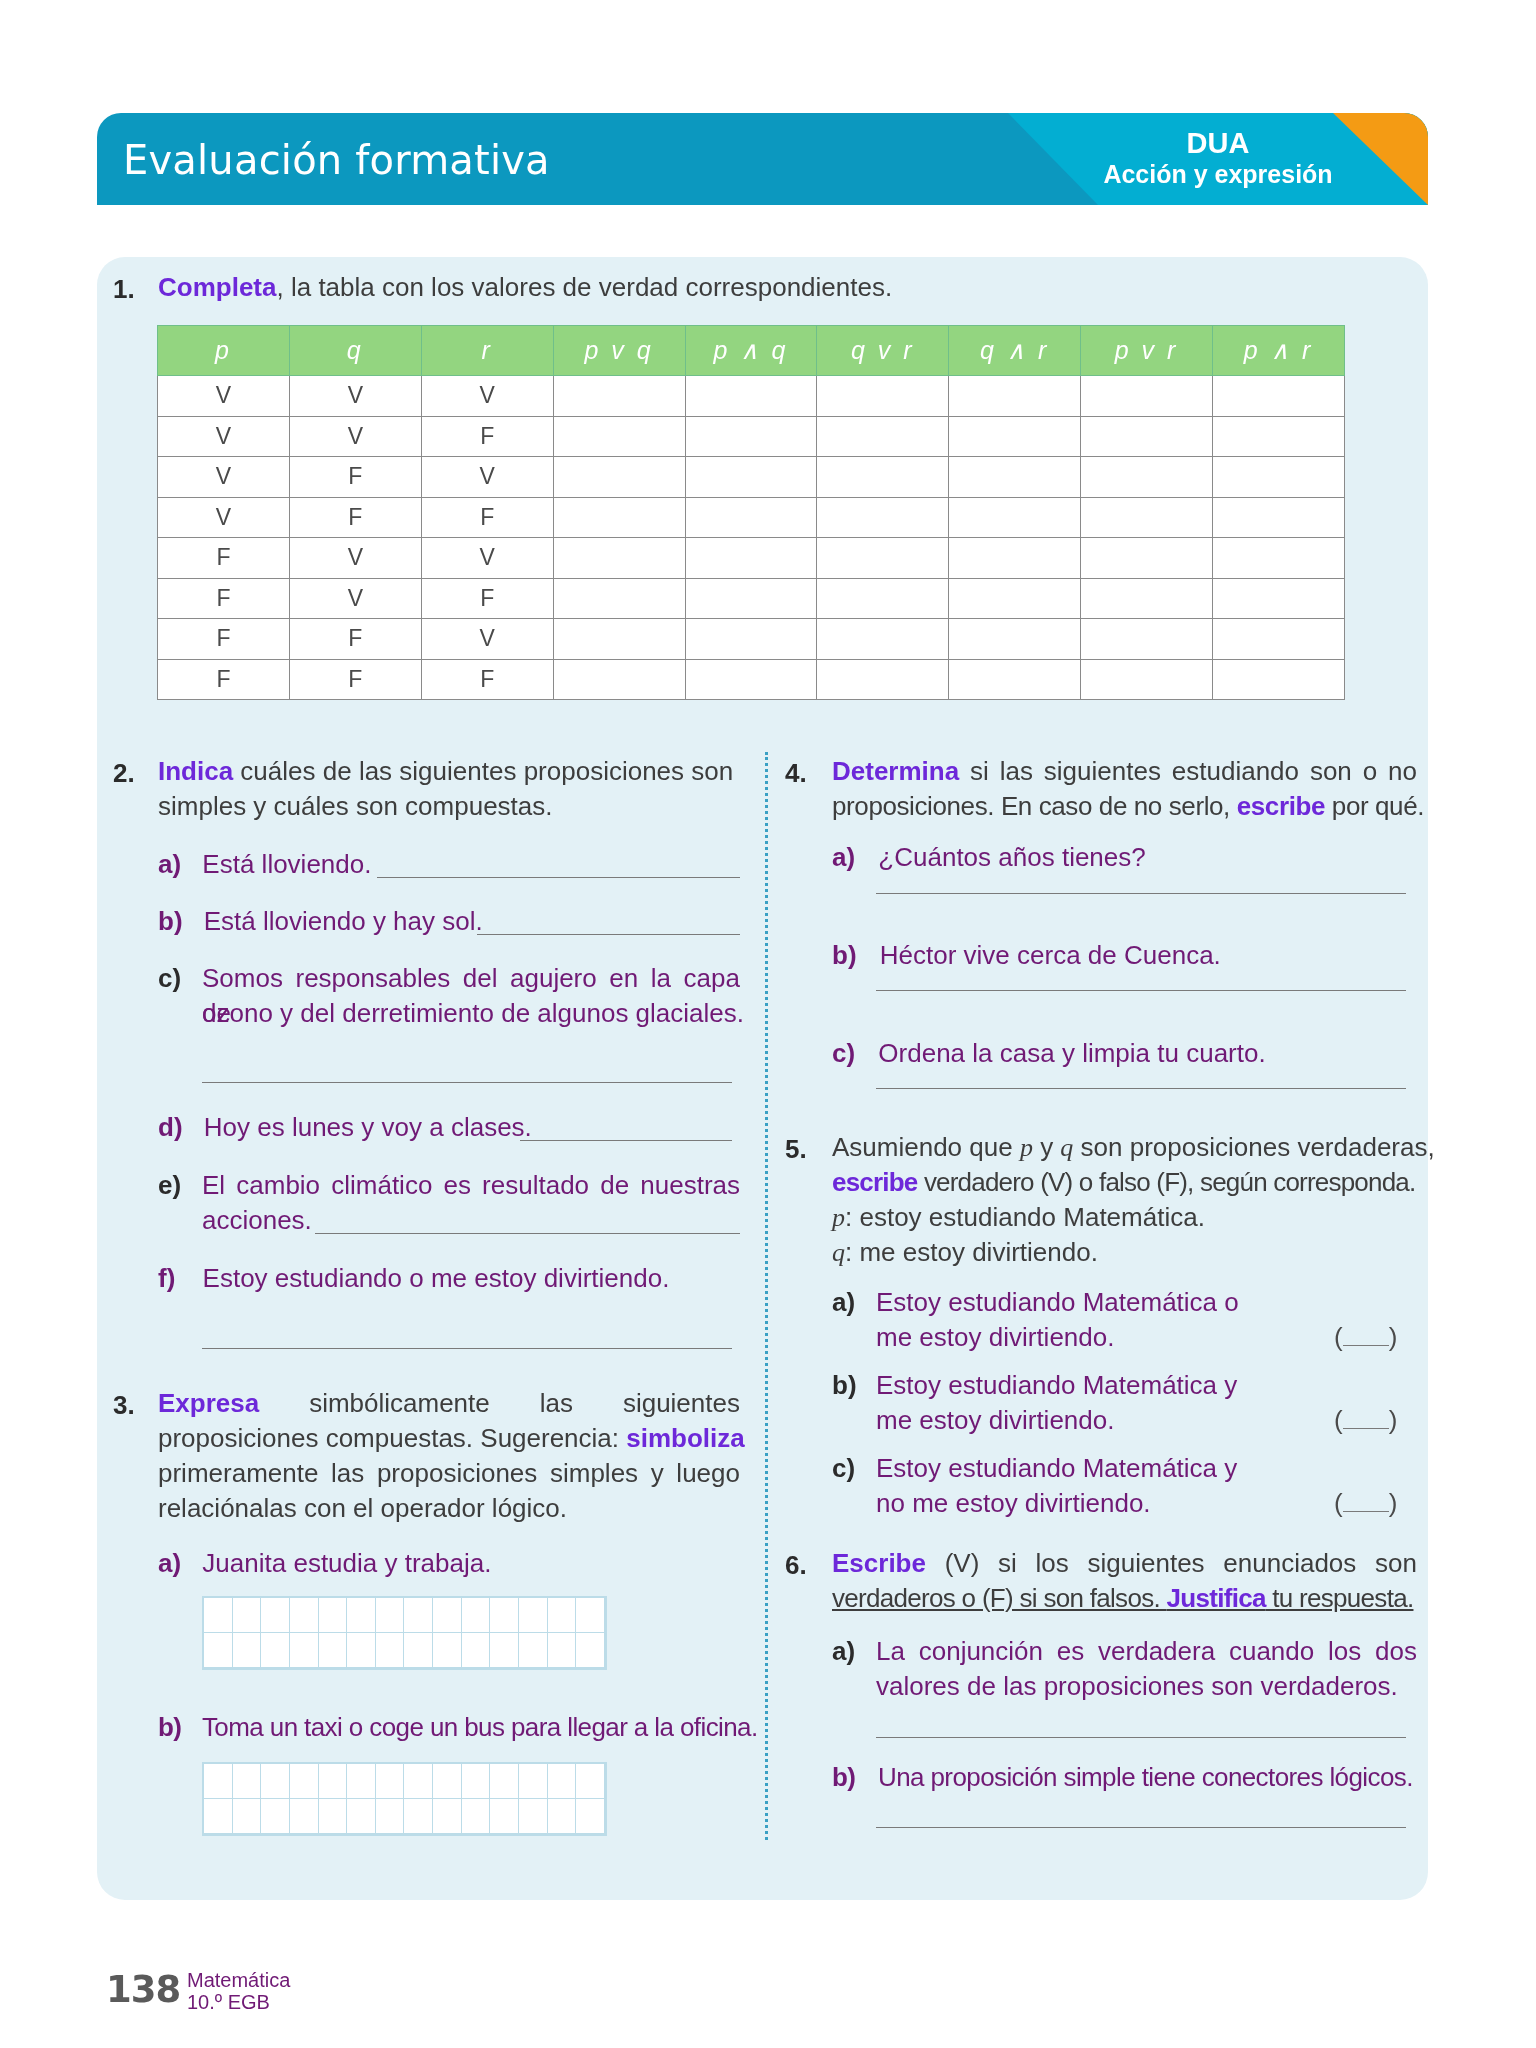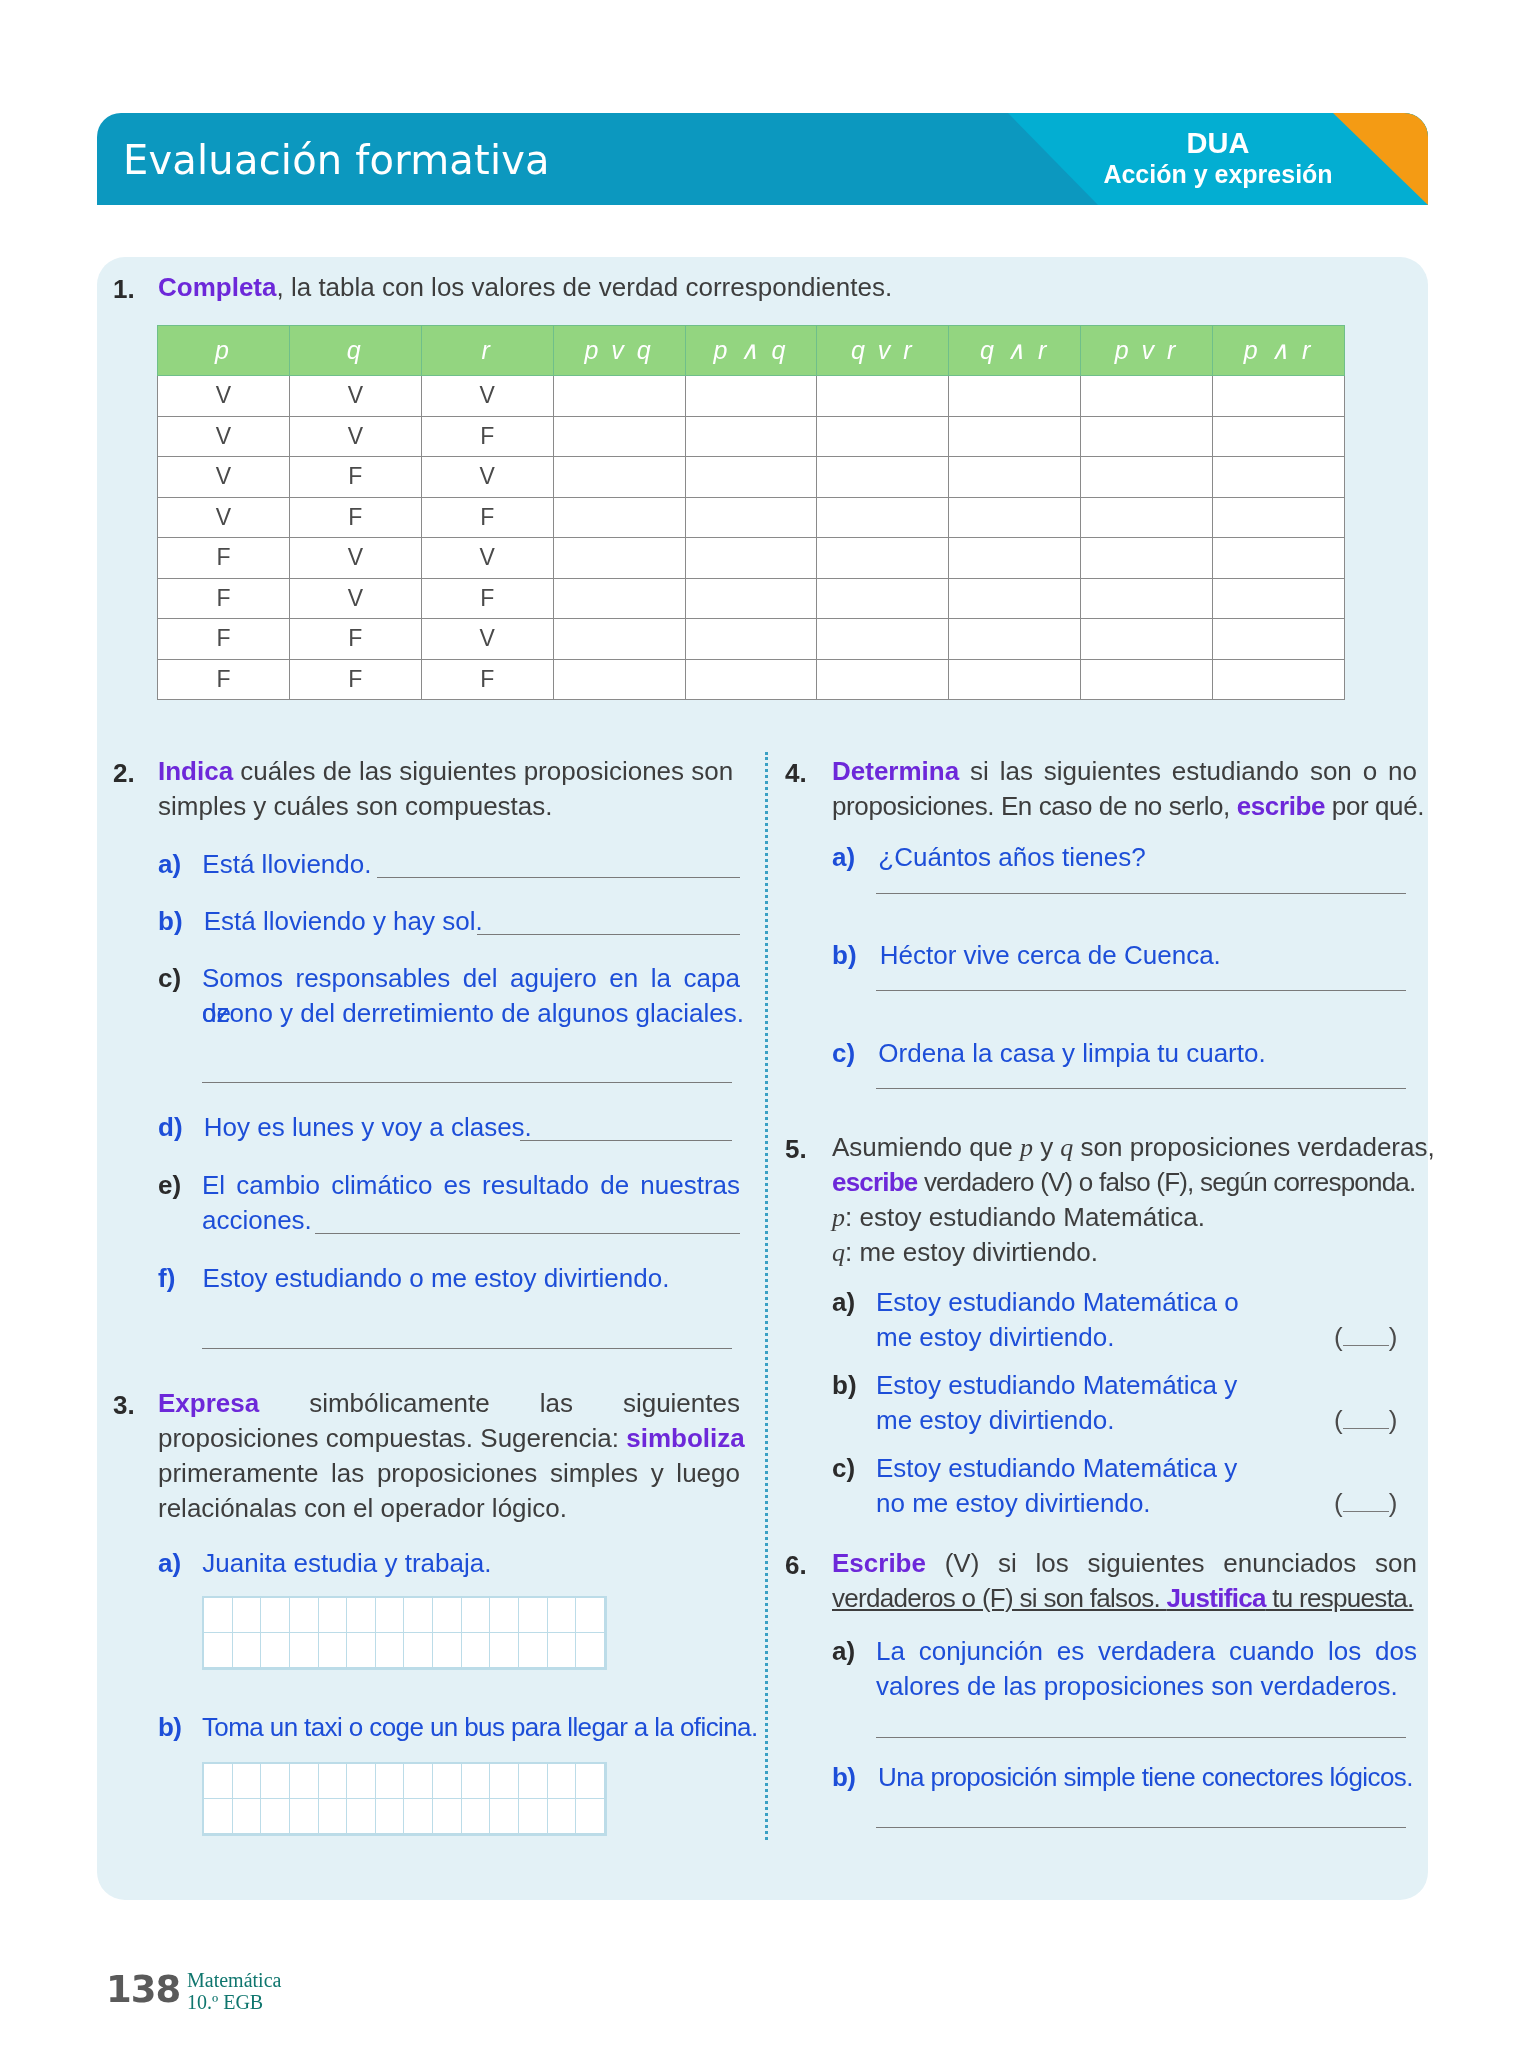--- a/index.html
+++ b/index.html
@@ -53,21 +53,21 @@
   }
   .truth-table td {
     height: 40.5px; text-align: center; font-size: 23px; color: #4a4a4a;
     border: 1.5px solid #8a8a8a;
   }
   .divider {
     position: absolute; left: 765px; top: 752px; width: 0; height: 1088px;
     border-left: 3px dotted #3aa0c4;
   }
 
-  .item { position: absolute; font-size: 26px; line-height: 35px; color: #1d4ed8; }
+  .item { position: absolute; font-size: 26px; line-height: 35px; color: #701a75; }
   .item-label { position: absolute; font-weight: bold; color: #2b2b2b; }
   .answer-line { position: absolute; height: 0; border-top: 1.5px solid #7a7a7a; }
   .justify { text-align: justify; text-align-last: justify; }
 
   .paren-blank {
     position: absolute; font-size: 26px; color: #4a4a4a; line-height: 35px;
   }
   .paren-blank .blank { display: inline-block; width: 46px; border-bottom: 1.5px solid #7a7a7a; height: 22px; vertical-align: baseline; }
 
   
@@ -76,22 +76,22 @@
     background: #ffffff; border: 2px solid #bcdce8;
   }
   .grid .cell { border-right: 1.5px solid #bcdce8; border-bottom: 1.5px solid #bcdce8; }
 
   
   .page-num {
     position: absolute; left: 106px; top: 1968px; font-family: "DejaVu Sans", sans-serif;
     font-size: 37px; font-weight: bold; color: #5a5a5a; letter-spacing: -1px;
   }
   .footer-subject {
-    position: absolute; left: 187px; top: 1969px; font-family: Liberation Serif, serif;
-    font-size: 20px; color: #0f766e; line-height: 22px;
+    position: absolute; left: 187px; top: 1969px; font-family: Liberation Sans, sans-serif;
+    font-size: 20px; color: #701a75; line-height: 22px;
   }
 </style>
 </head>
 <body>
 
 <div class="banner">
   <div class="banner-title">Evaluación formativa</div>
   <div class="banner-dua"></div>
   <div class="banner-orange"></div>
   <div class="dua-text">

